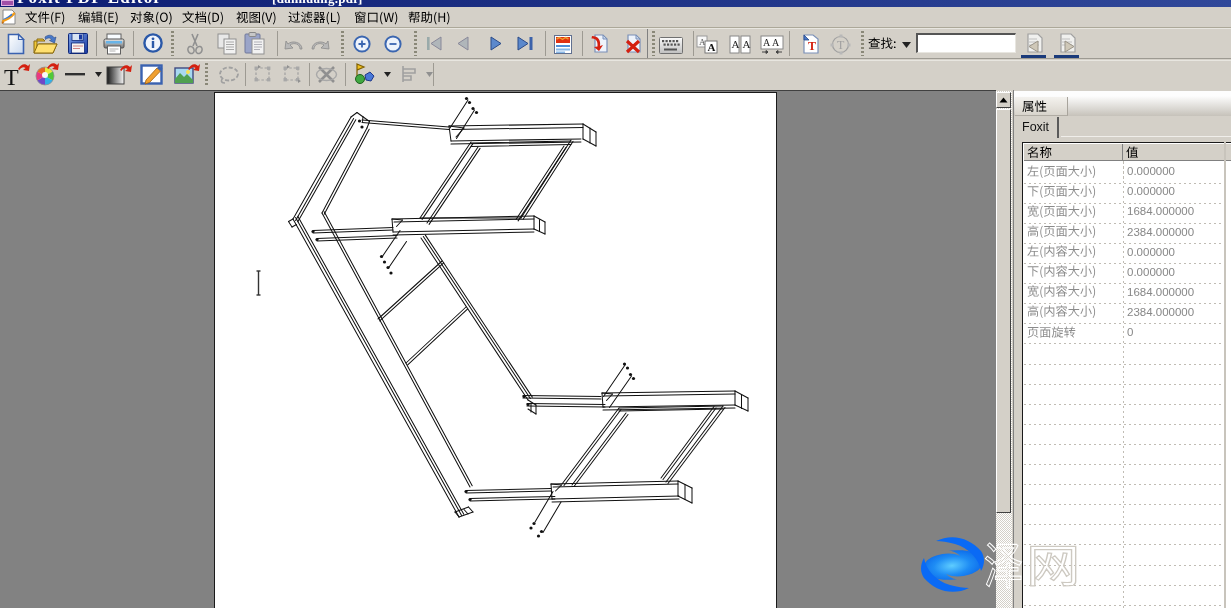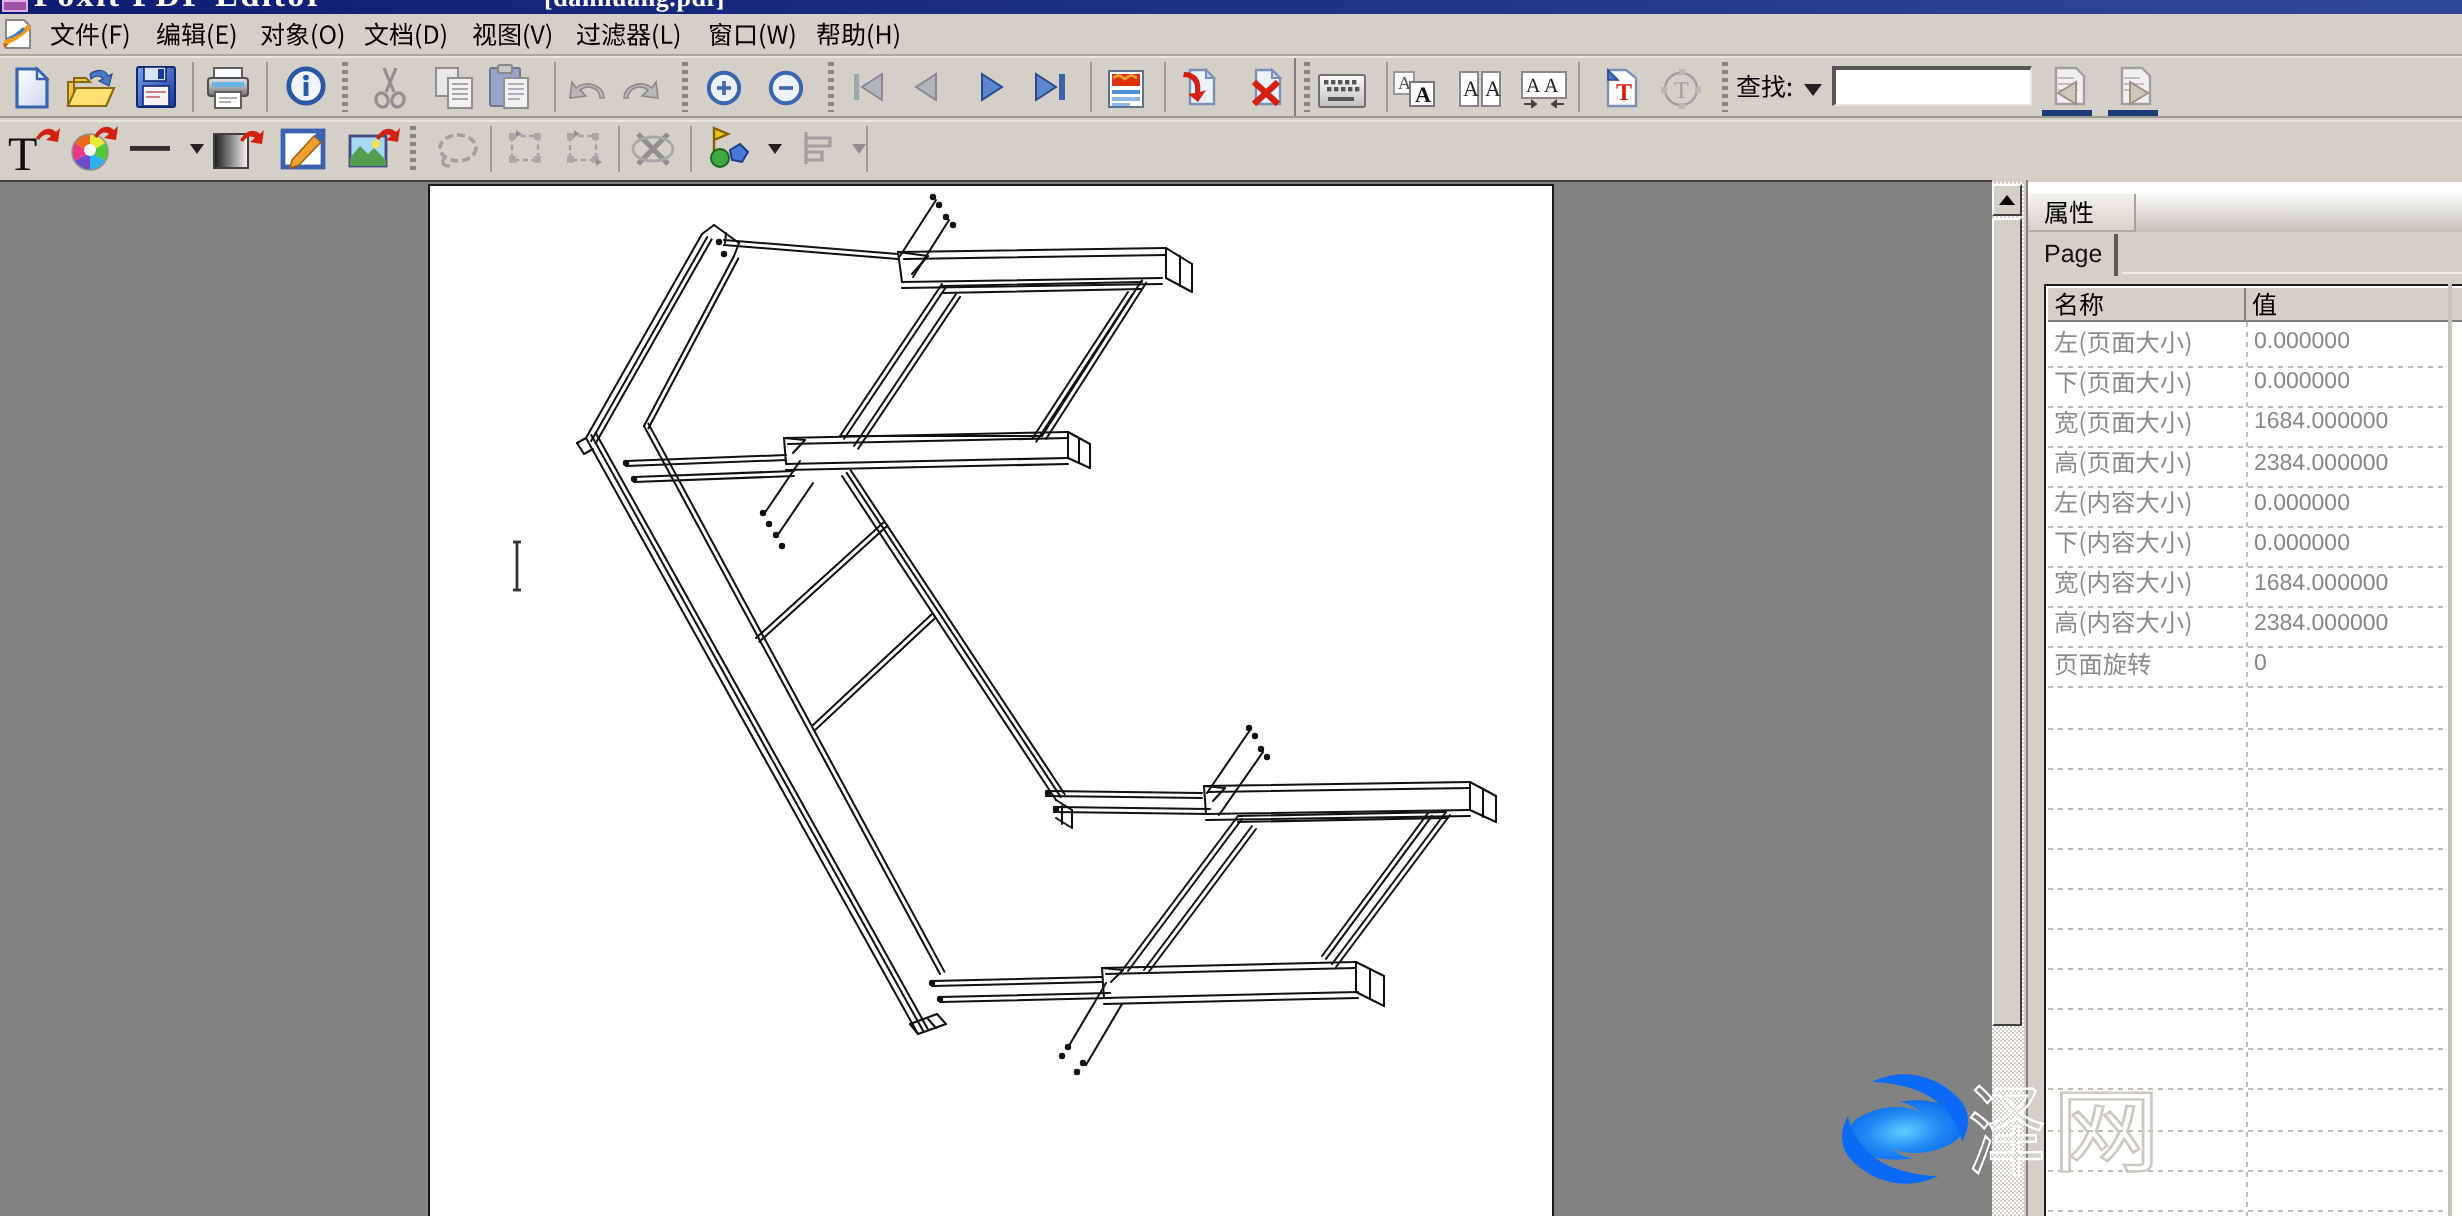--- a/index.html
+++ b/index.html
@@ -512,21 +512,21 @@
 <div class="abs" style="left:996px;top:109px;width:15px;height:404px;background:#d4d0c8;
 border-top:1px solid #fff;border-left:1px solid #fff;border-right:1.5px solid #404040;border-bottom:1.5px solid #404040;"></div>
 <div class="abs" style="left:1013px;top:90px;width:218px;height:518px;background:#d4d0c8;border-left:1px solid #808080;"></div>
 <div class="abs" style="left:1014px;top:91px;width:217px;height:25px;background:linear-gradient(to bottom,#fdfdfd 20%,#c6c2ba);"></div>
 <div class="abs" style="left:1015px;top:97px;width:53px;height:19px;background:linear-gradient(to bottom,#f4f2ee,#d8d4cc);border-right:1px solid #a8a49c;border-bottom:1px solid #b0aca4;"></div>
 <svg style="position:absolute;left:1022px;top:100px" width="27" height="17" viewBox="0 0 27 17">
       <path d="M2.7 1.7H10.1V2.8H2.7ZM1.8 1V4.6C1.8 6.6 1.6 9.4 0.4 11.4C0.6 11.5 1.1 11.7 1.2 11.9C2.5 9.8 2.7 6.8 2.7 4.6V3.6H11.1V1ZM4.5 6.2H6.7V7.1H4.5ZM7.6 6.2H9.8V7.1H7.6ZM8.3 9.4 8.7 10 7.6 10V9.1H10.4V11.1C10.4 11.2 10.4 11.3 10.2 11.3C10.1 11.3 9.6 11.3 9.1 11.2C9.1 11.4 9.2 11.7 9.3 11.9C10.1 11.9 10.6 11.9 10.9 11.8C11.2 11.7 11.3 11.5 11.3 11.1V8.4H7.6V7.7H10.7V5.6H7.6V4.8C8.7 4.8 9.7 4.6 10.5 4.5L10 3.9C8.5 4.2 5.7 4.3 3.4 4.4C3.5 4.5 3.6 4.8 3.6 5C4.6 5 5.7 5 6.7 4.9V5.6H3.7V7.7H6.7V8.4H3.2V11.9H4V9.1H6.7V10.1L4.5 10.1L4.6 10.8C5.8 10.8 7.5 10.7 9.1 10.6L9.4 11.2L10 11C9.8 10.5 9.3 9.8 8.9 9.3Z M14.7 0.4V11.9H15.6V0.4ZM13.5 2.8C13.4 3.8 13.2 5.2 12.8 6L13.6 6.3C13.9 5.4 14.1 3.9 14.2 2.9ZM15.7 2.7C16 3.4 16.4 4.3 16.5 4.9L17.2 4.5C17.1 4 16.7 3.1 16.3 2.4ZM16.7 10.6V11.5H24.4V10.6H21.2V7.5H23.8V6.6H21.2V4H24.1V3.1H21.2V0.5H20.3V3.1H18.7C18.9 2.5 19 1.8 19.1 1.2L18.2 1C17.9 2.7 17.4 4.4 16.7 5.5C16.9 5.6 17.4 5.8 17.6 5.9C17.9 5.4 18.2 4.7 18.4 4H20.3V6.6H17.6V7.5H20.3V10.6Z" fill="#000"></path>
     </svg>
 <div class="abs" style="left:1014px;top:116px;width:217px;height:22px;background:#d4d0c8;"></div>
 <div class="abs" style="left:1016px;top:117px;width:43px;height:21px;background:#d4d0c8;border-right:2px solid #5a5a5a;"></div>
-<div class="abs" style="left:1022px;top:120px;height:15px;color:#111;font-size:12.5px;">Page</div>
+<div class="abs" style="left:1022px;top:120px;height:15px;color:#111;font-size:12.5px;">Foxit</div>
 <div class="abs" style="left:1061px;top:136px;width:170px;height:1px;background:#f0eeea;"></div>
 <div class="abs" style="left:1022px;top:142px;width:209px;height:466px;background:#fff;border-top:1.5px solid #1a1a1a;border-left:1.5px solid #1a1a1a;"></div>
 <div class="abs" style="left:1023.5px;top:143.5px;width:207.5px;height:17px;background:#d4d0c8;border-bottom:1px solid #808080;"></div>
 <div class="abs" style="left:1122px;top:143.5px;width:1px;height:17px;background:#808080;"></div>
 <svg style="position:absolute;left:1027px;top:145.5px" width="27" height="17" viewBox="0 0 27 17">
       <path d="M3.3 4.3C3.9 4.8 4.7 5.4 5.2 5.9C3.8 6.6 2.1 7.2 0.6 7.5C0.8 7.7 1 8.1 1.1 8.4C1.8 8.2 2.5 8 3.2 7.8V11.9H4.1V11.3H9.7V11.9H10.6V6.7H5.6C7.7 5.6 9.5 4 10.6 2L9.9 1.6L9.8 1.7H5.3C5.6 1.3 5.9 1 6.2 0.6L5.1 0.4C4.3 1.6 2.9 3 0.9 3.9C1.1 4.1 1.4 4.4 1.5 4.7C2.7 4.1 3.7 3.3 4.5 2.5H9.2C8.4 3.6 7.3 4.6 6.1 5.4C5.5 4.9 4.7 4.2 4 3.8ZM9.7 10.4H4.1V7.5H9.7Z M18.9 5.3C18.6 6.9 18.1 8.4 17.4 9.4C17.6 9.6 18 9.8 18.2 9.9C18.9 8.8 19.4 7.2 19.8 5.5ZM22.3 5.4C22.8 6.8 23.4 8.6 23.5 9.8L24.4 9.5C24.2 8.3 23.7 6.6 23.1 5.2ZM19.1 0.5C18.9 2.1 18.3 3.6 17.6 4.7V4H16V1.8C16.6 1.7 17.1 1.5 17.6 1.3L17.1 0.5C16.1 0.9 14.6 1.3 13.3 1.5C13.4 1.8 13.5 2.1 13.6 2.3C14.1 2.2 14.6 2.1 15.1 2V4H13.2V4.9H15C14.5 6.3 13.7 8 12.9 8.8C13.1 9.1 13.3 9.4 13.4 9.7C14 8.9 14.6 7.7 15.1 6.4V11.9H16V6.3C16.4 6.9 16.9 7.6 17.1 7.9L17.6 7.2C17.4 6.9 16.4 5.7 16 5.4V4.9H17.5L17.4 5C17.6 5.1 18.1 5.3 18.2 5.5C18.7 4.8 19.1 3.9 19.4 3H20.7V10.8C20.7 10.9 20.6 11 20.4 11C20.3 11 19.7 11 19.1 11C19.3 11.2 19.4 11.6 19.5 11.9C20.3 11.9 20.8 11.9 21.1 11.7C21.5 11.6 21.6 11.3 21.6 10.8V3H23.3C23.1 3.4 22.9 3.9 22.6 4.4L23.5 4.6C23.8 3.8 24.2 3 24.5 2.2L23.9 2L23.7 2.1H19.7C19.8 1.6 19.9 1.1 20.1 0.6Z" fill="#000"></path>
     </svg>
 <svg style="position:absolute;left:1126px;top:145.5px" width="14" height="17" viewBox="0 0 14 17">
       <path d="M7.5 0.4C7.5 0.8 7.4 1.3 7.3 1.7H4.1V2.5H7.2C7.1 3 7 3.4 6.9 3.7H4.8V10.8H3.6V11.6H12V10.8H10.9V3.7H7.8C7.9 3.4 8 3 8.1 2.5H11.6V1.7H8.3L8.5 0.5ZM5.6 10.8V9.7H10V10.8ZM5.6 6.2H10V7.3H5.6ZM5.6 5.5V4.4H10V5.5ZM5.6 7.9H10V9H5.6ZM3.3 0.4C2.6 2.3 1.6 4.2 0.4 5.4C0.6 5.7 0.8 6.1 0.9 6.4C1.3 6 1.7 5.5 2 5V11.9H2.9V3.6C3.4 2.7 3.8 1.7 4.2 0.7Z" fill="#000"></path>
     </svg>

